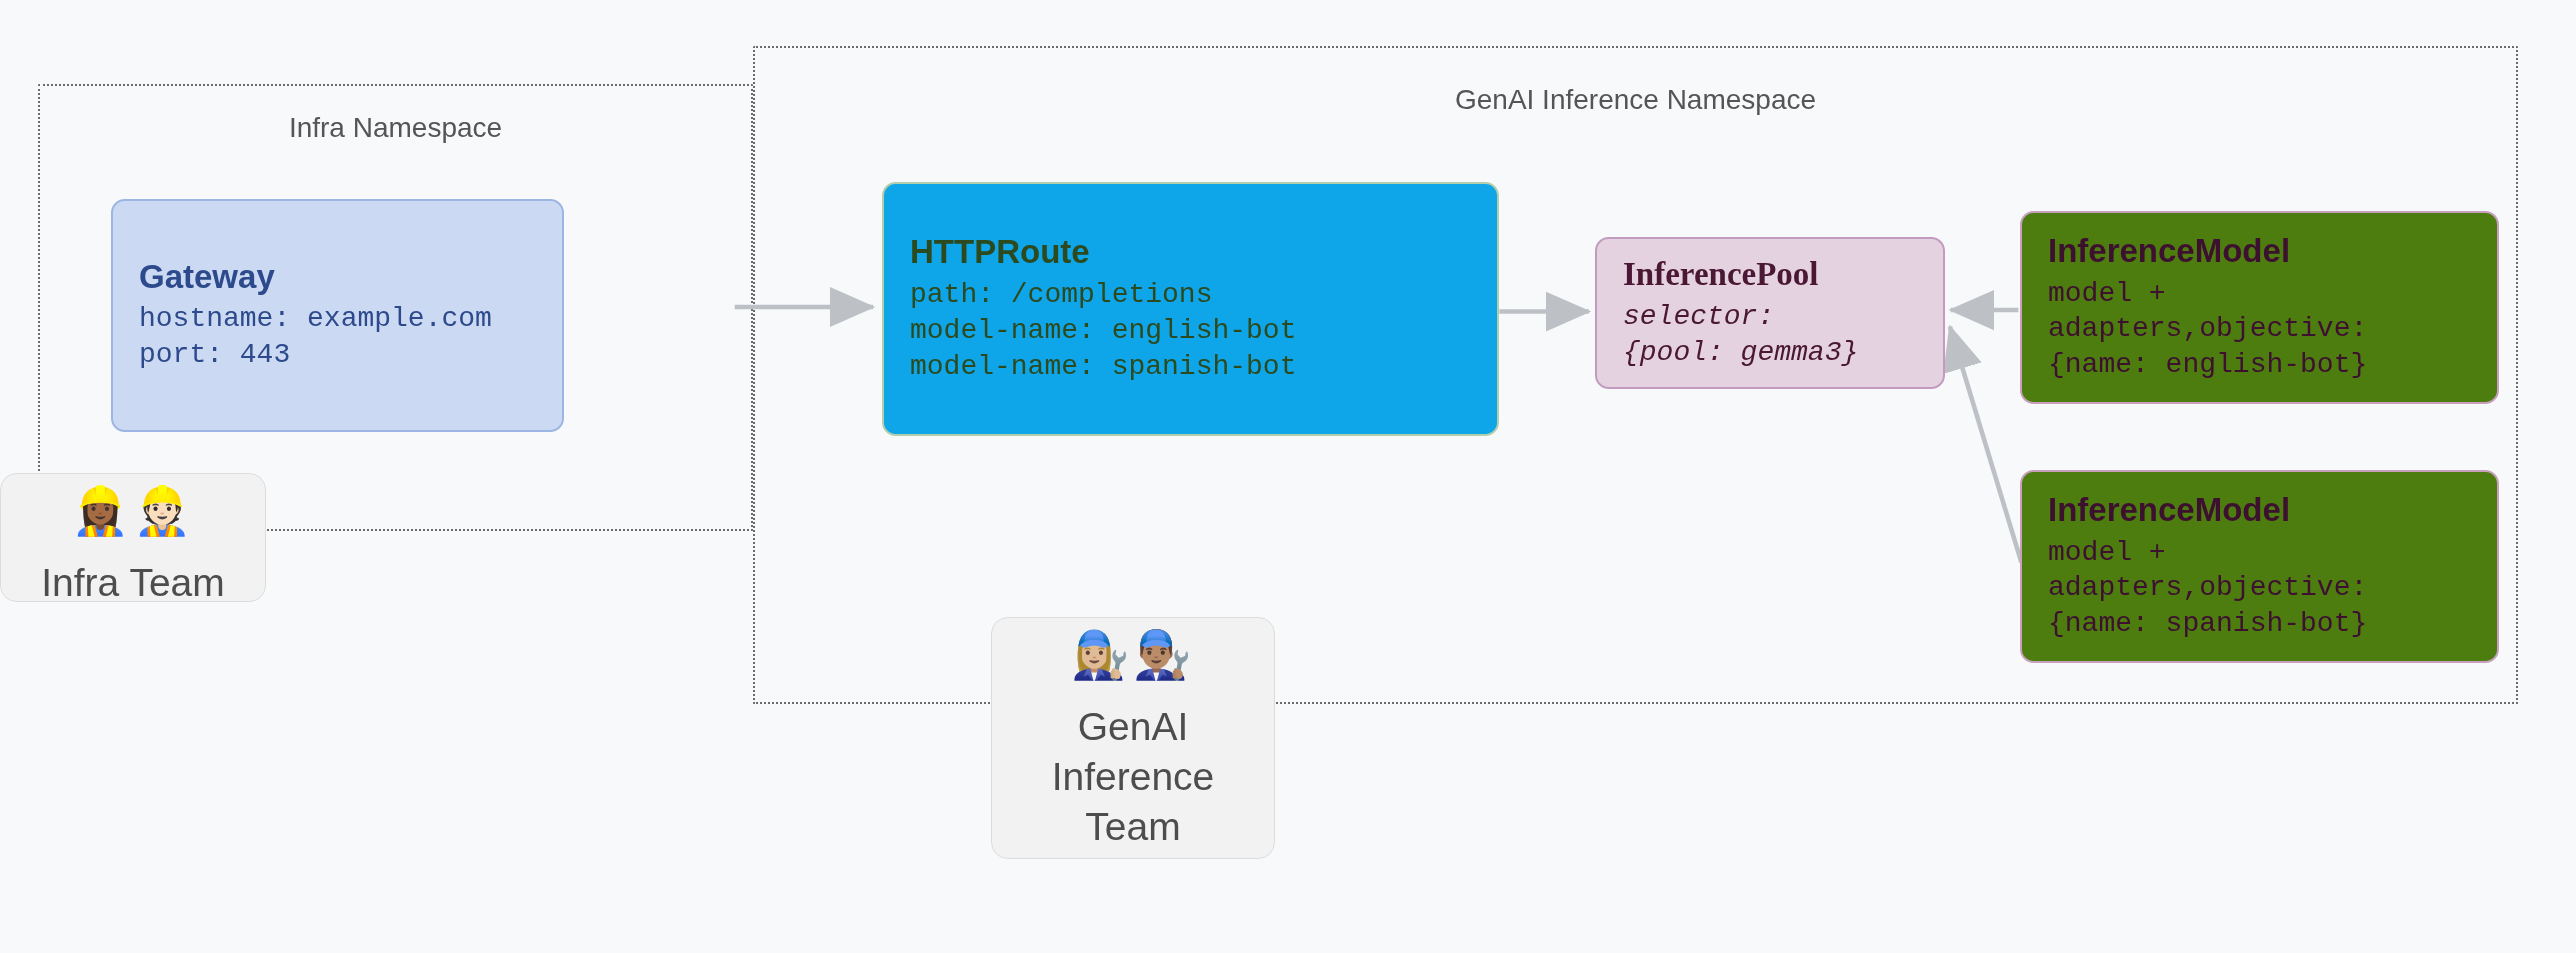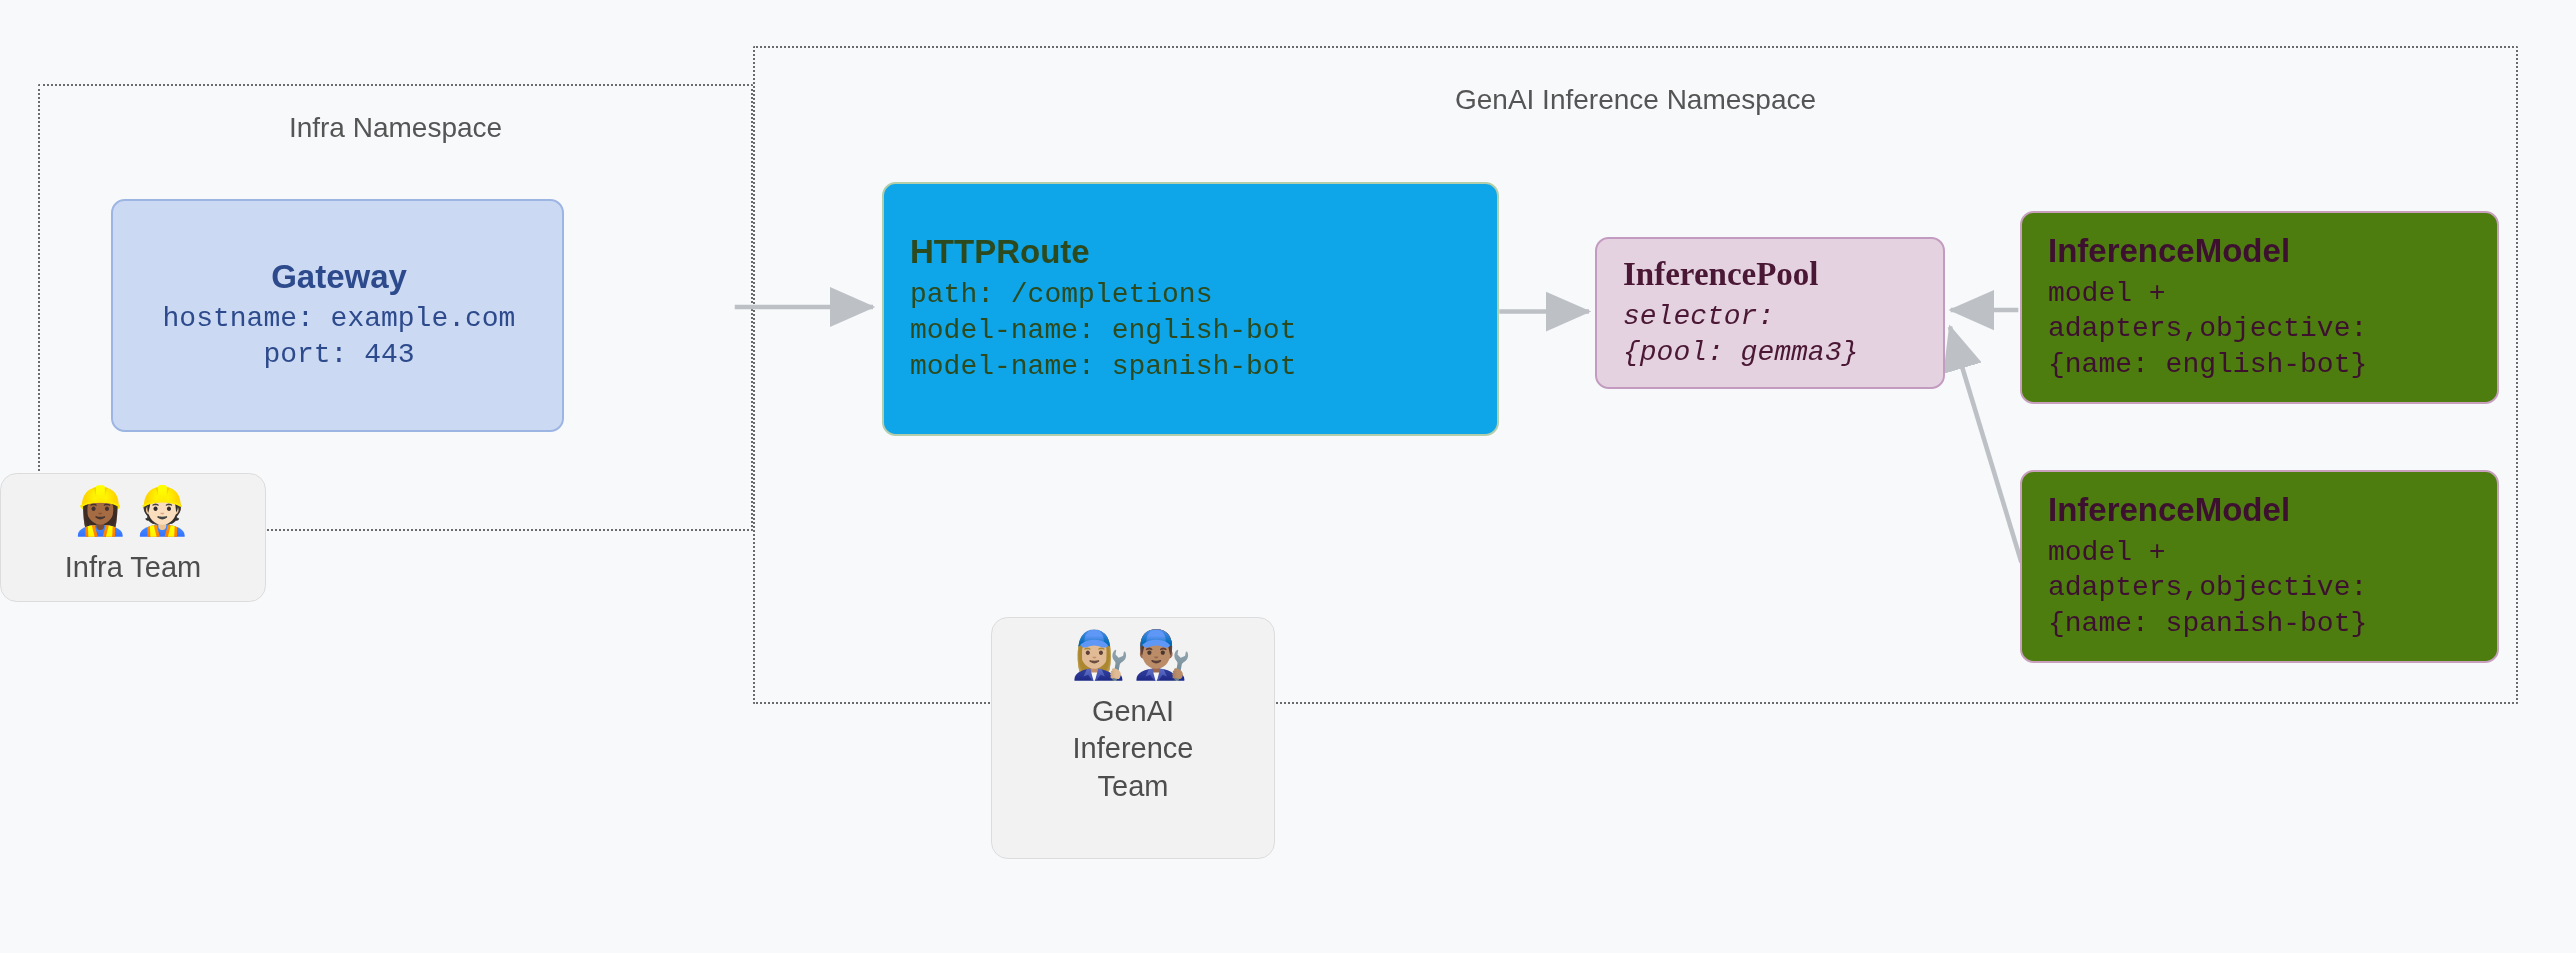--- a/index.html
+++ b/index.html
@@ -102,23 +102,23 @@
     justify-content: flex-start;
     padding-top: 12px;
   }
   .team-emoji {
     font-size: 47px;
     line-height: 1.05;
     letter-spacing: 3px;
     white-space: nowrap;
   }
   .team-label {
-    margin-top: 14px;
+    margin-top: 23px;
     color: #4d4d4d;
-    font-size: 29px;
+    font-size: 39px;
     line-height: 1.28;
     text-align: center;
     white-space: pre-line;
   }
 
   
   svg.edges {
     position: absolute;
     left: 0;
     top: 0;
@@ -155,21 +155,21 @@
 
     <g>
       <line x1="2655" y1="408" x2="2566" y2="408" stroke="#bdc1c6" stroke-width="6" marker-end="url(#arrowR)"></line>
     </g>
 
     <g>
       <line x1="2659" y1="740" x2="2565" y2="430" stroke="#bdc1c6" stroke-width="6" marker-end="url(#arrowR)"></line>
     </g>
   </svg>
 
-  <div class="node gateway" style="left:111px; top:199px; width:453px; height:233px;align-items:center;">
+  <div class="node gateway" style="left:111px; top:199px; width:453px; height:233px;">
     <div class="node-title">Gateway</div>
     <div class="node-line">hostname: example.com</div>
     <div class="node-line">port: 443</div>
   </div>
 
   <div class="node httproute" style="left:882px; top:182px; width:617px; height:254px;">
     <div class="node-title">HTTPRoute</div>
     <div class="node-line">path: /completions</div>
     <div class="node-line">model-name: english-bot</div>
     <div class="node-line">model-name: spanish-bot</div>

